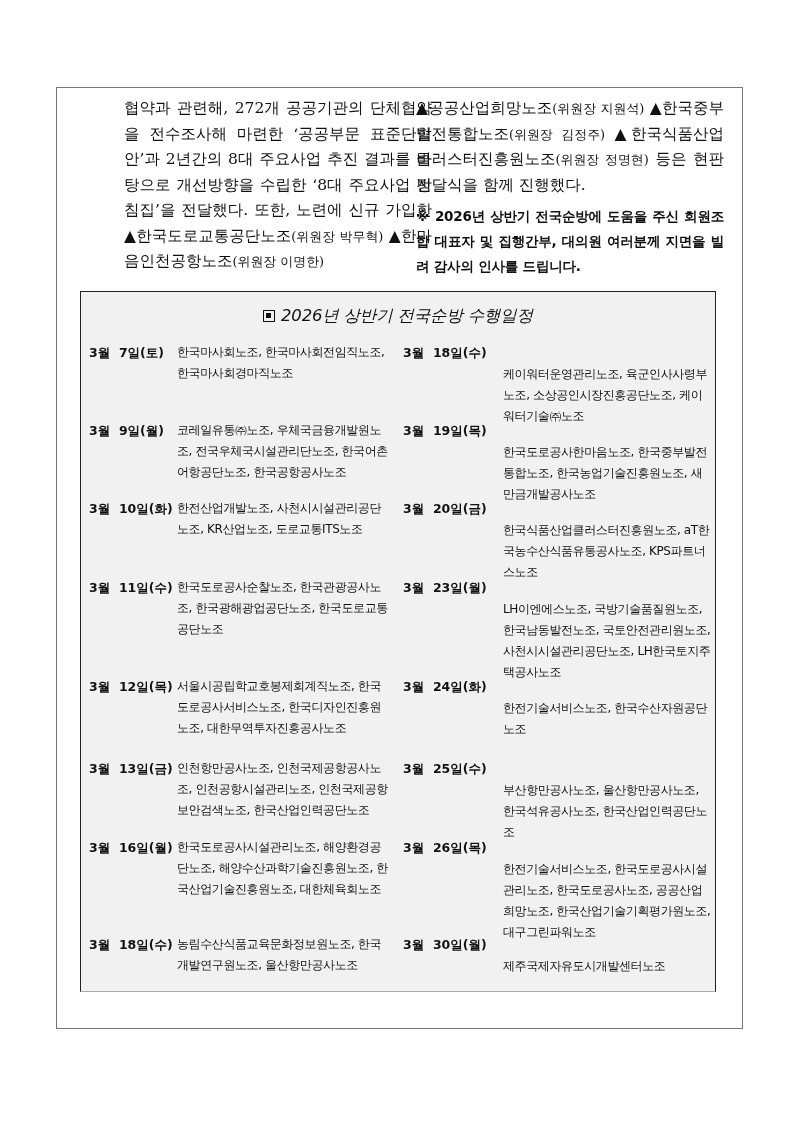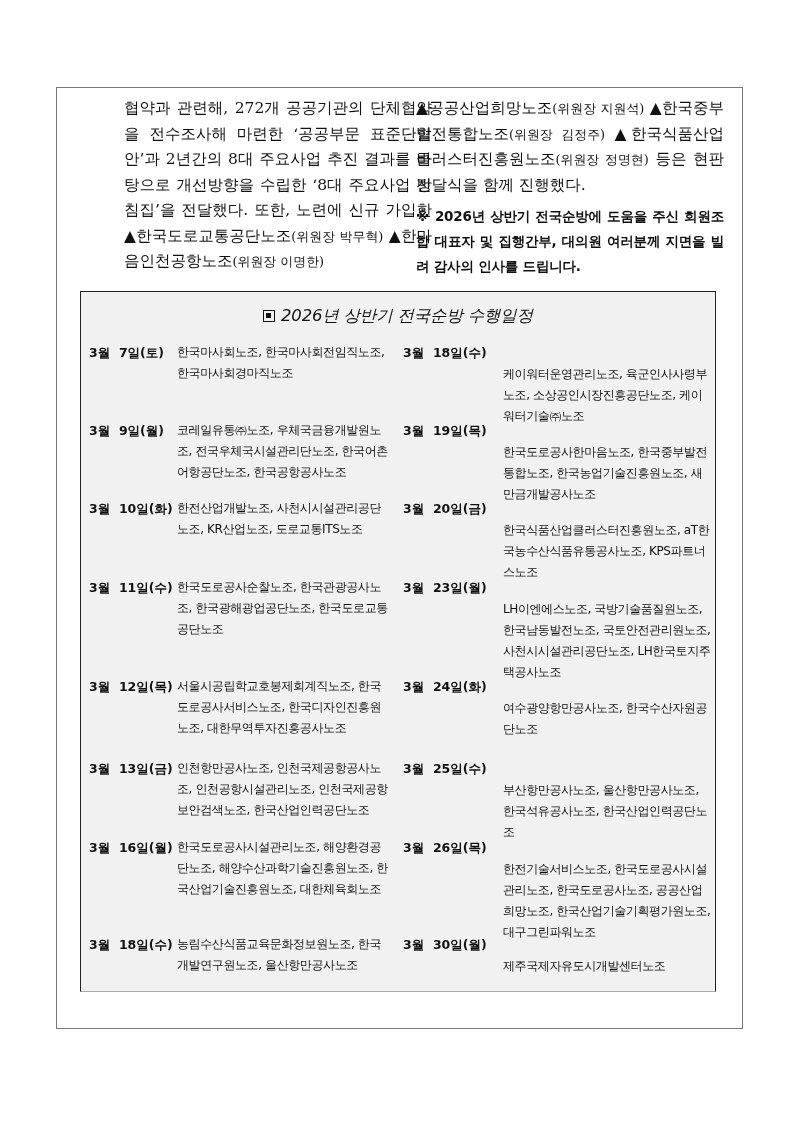--- a/index.html
+++ b/index.html
@@ -85,21 +85,21 @@
   <div class="entry right" style="top:206px">
       <span class="date">3월  20일(금)</span>
       <span class="orgs">한국식품산업클러스터진흥원노조, aT한국농수산식품유통공사노조, KPS파트너스노조</span>
     </div>
   <div class="entry right" style="top:285px">
       <span class="date">3월  23일(월)</span>
       <span class="orgs">LH이엔에스노조, 국방기술품질원노조, 한국남동발전노조, 국토안전관리원노조, 사천시시설관리공단노조, LH한국토지주택공사노조</span>
     </div>
   <div class="entry right" style="top:384px">
       <span class="date">3월  24일(화)</span>
-      <span class="orgs">여수광양항만공사노조, 한국수산자원공단노조</span>
+      <span class="orgs">한전기술서비스노조, 한국수산자원공단노조</span>
     </div>
   <div class="entry right" style="top:466px">
       <span class="date">3월  25일(수)</span>
       <span class="orgs">부산항만공사노조, 울산항만공사노조, 한국석유공사노조, 한국산업인력공단노조</span>
     </div>
   <div class="entry right" style="top:545px">
       <span class="date">3월  26일(목)</span>
       <span class="orgs">한전기술서비스노조, 한국도로공사시설관리노조, 한국도로공사노조, 공공산업희망노조, 한국산업기술기획평가원노조, 대구그린파워노조</span>
     </div>
   <div class="entry right" style="top:642px">

